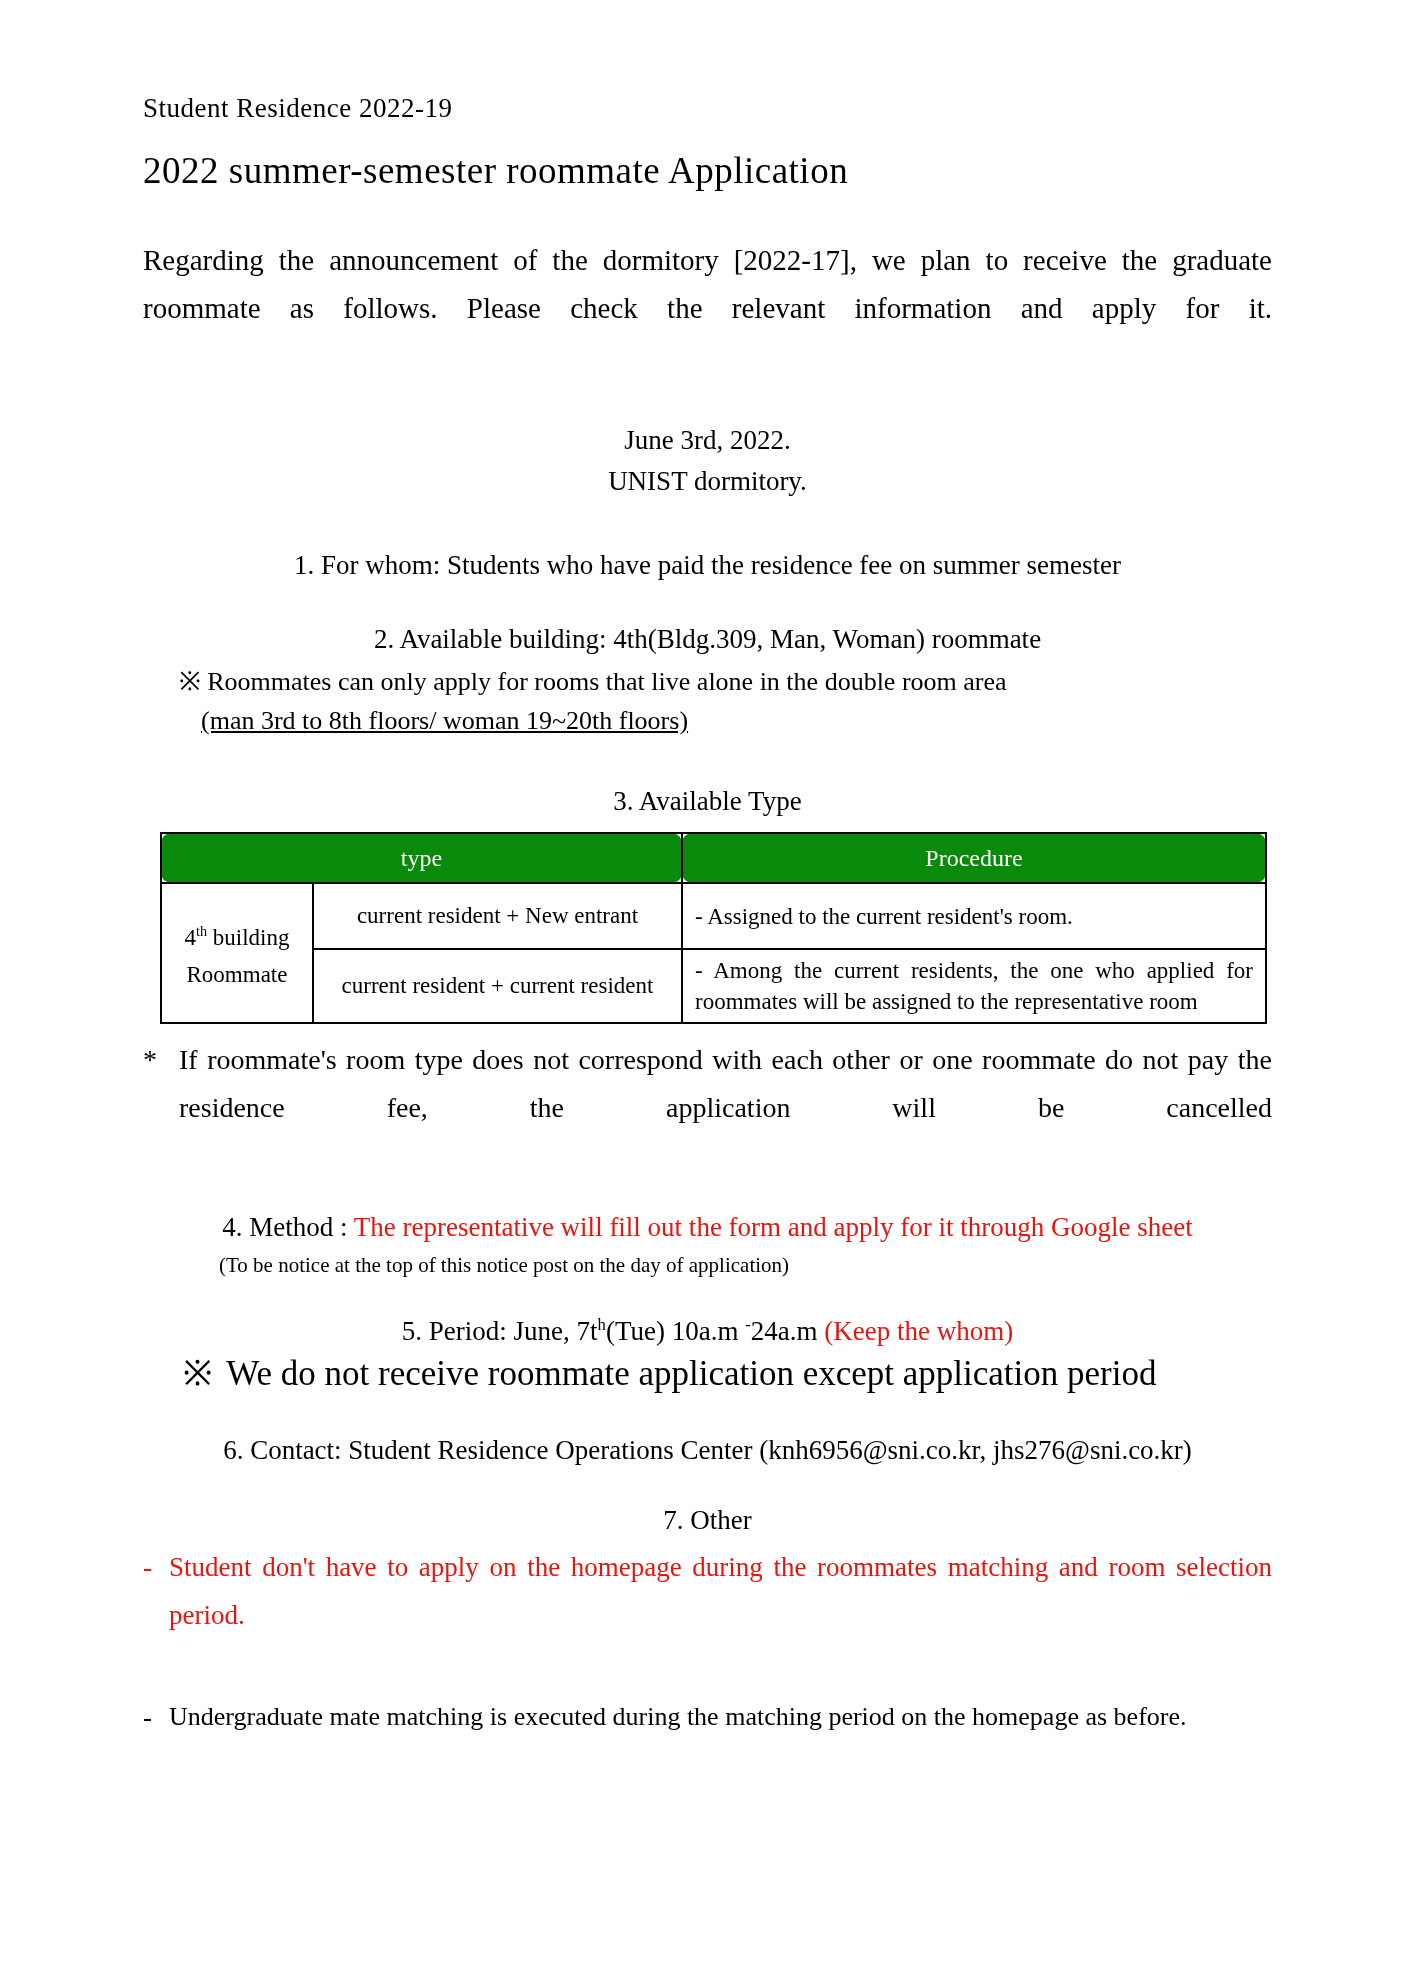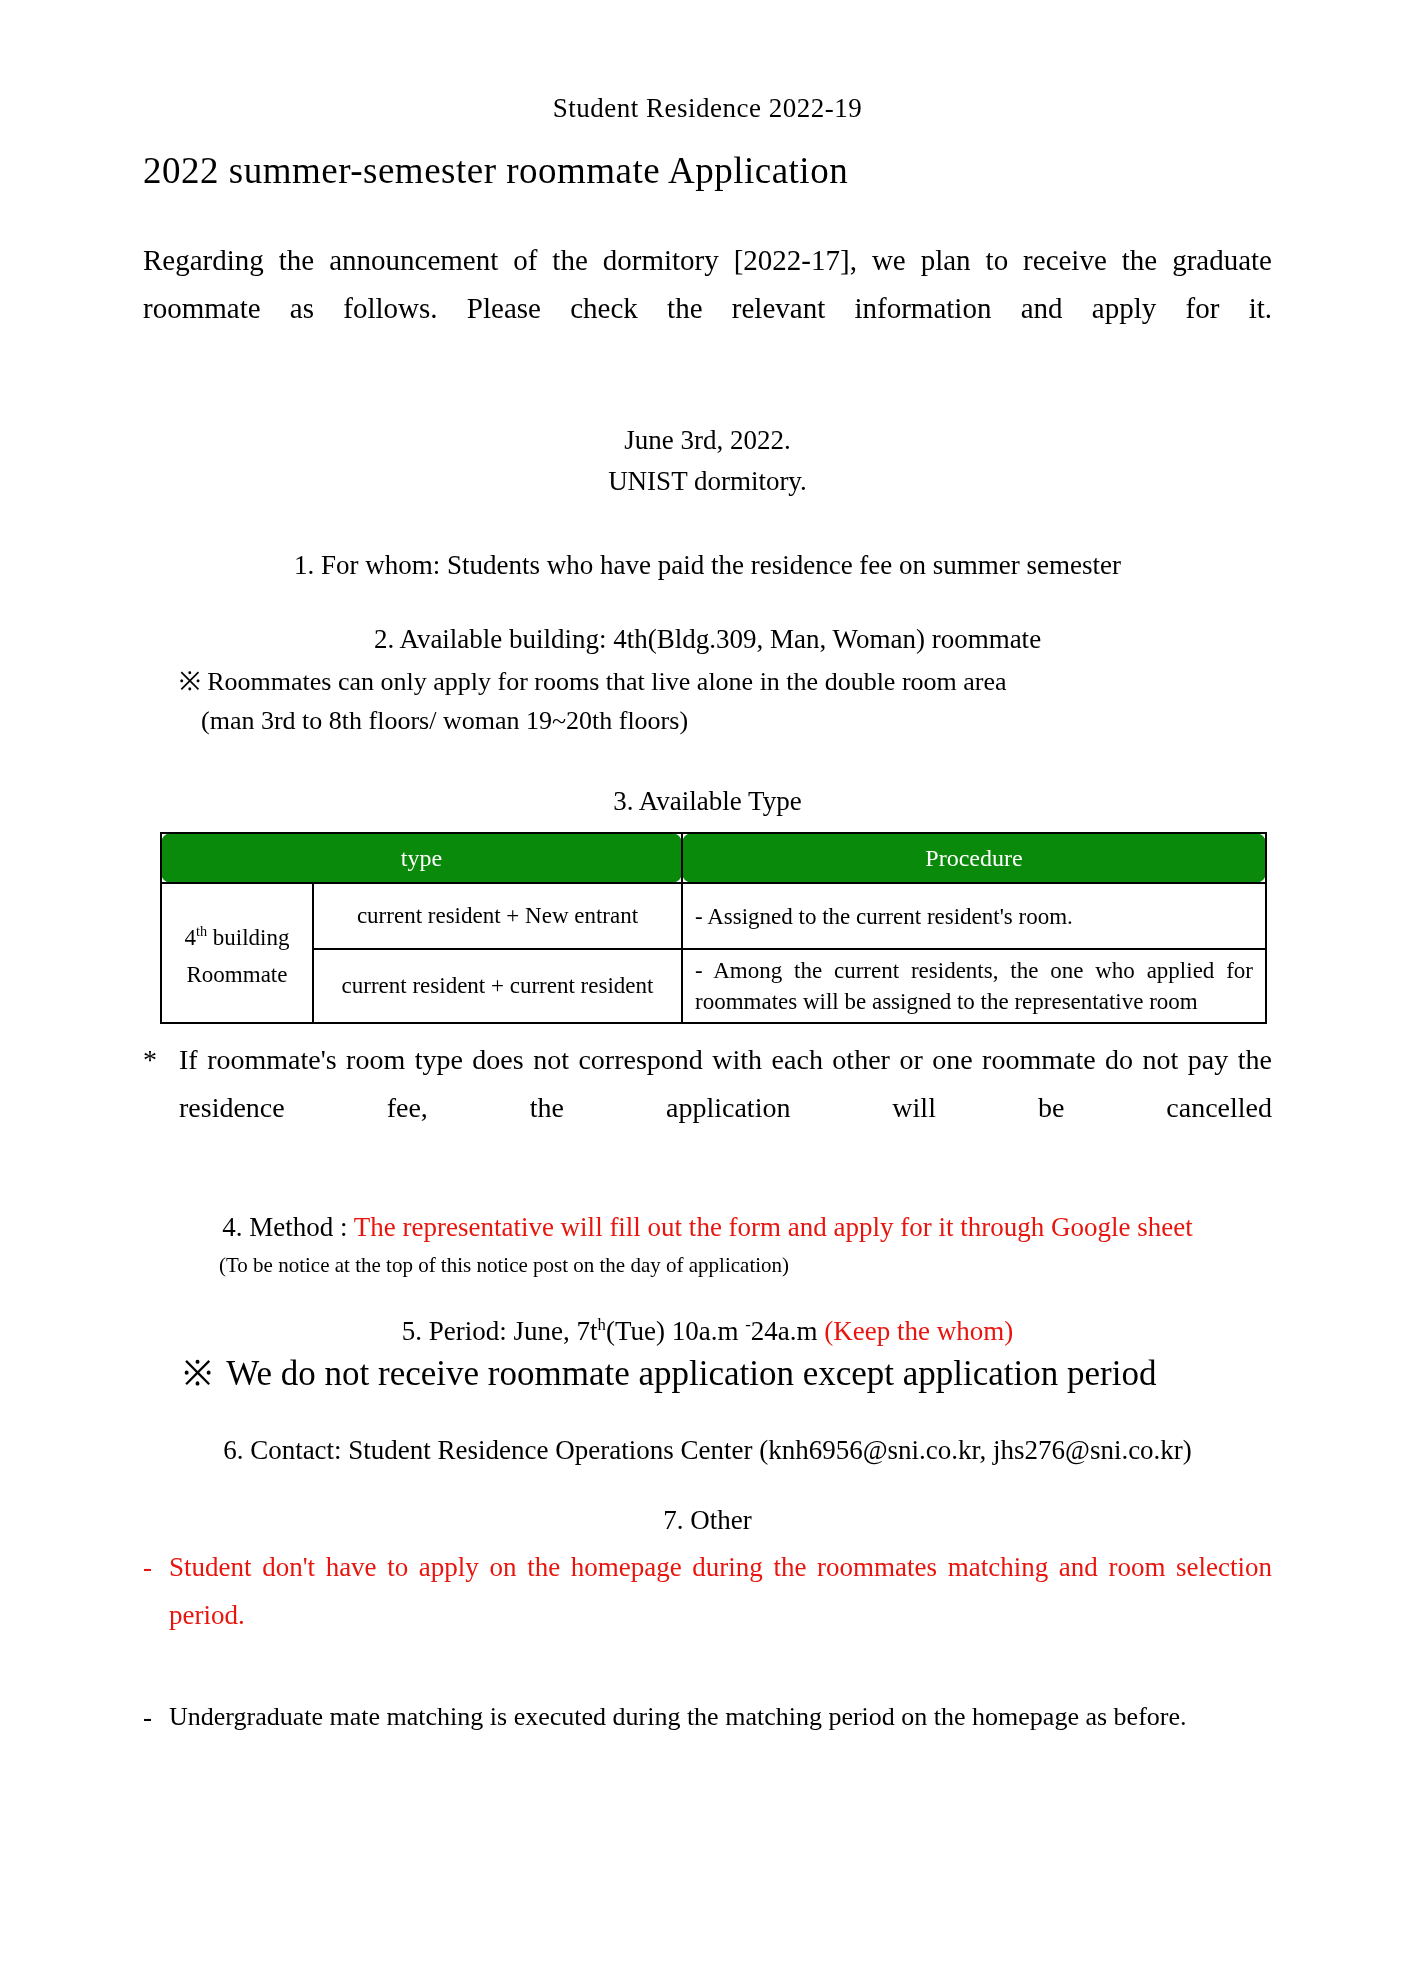--- a/index.html
+++ b/index.html
@@ -9,21 +9,21 @@
     color: #000000;
     font-family: "Liberation Serif", "DejaVu Serif", serif;
     overflow: hidden;
   }
   .page {
     box-sizing: border-box;
     width: 1403px; height: 1984px;
     padding: 92px 131px 0 143px;
   }
 
-  .doc-ref { font-size: 27px; line-height: 32px; letter-spacing: 0.5px; text-align: center; }
+  .doc-ref { font-size: 27px; line-height: 32px; letter-spacing: 0.5px; }
 
   .title {
     margin: 24px 0 0 0;
     font-size: 37px; line-height: 46px;
     font-weight: normal;
     text-align: left;
     letter-spacing: 0.5px;
   }
 
   .intro {
@@ -38,21 +38,21 @@
   .item { font-size: 27px; line-height: 34px; text-align: center; }
   .s1 { margin-top: 46px; }
   .s2 { margin-top: 40px; }
   .s3-head { margin-top: 44px; }
   .s4 { margin-top: 30px; }
   .s5 { margin-top: 26px; }
   .s6 { margin-top: 40px; }
   .s7 { margin-top: 36px; }
 
   .subline { font-size: 26px; line-height: 39px; margin: 6px 0 0 36px; }
-  .subline2 { font-size: 26px; line-height: 39px; margin: 0 0 0 58px; }
+  .subline2 { font-size: 26px; line-height: 39px; margin: 0 0 0 58px; text-decoration: underline; }
 
   .type-table {
     border-collapse: collapse;
     table-layout: fixed;
     width: 1105px;
     margin: 14px 0 0 17px;
   }
   .type-table td { border: 2px solid #000; font-size: 23px; }
   .type-table .th {
     background: #0a8a0a;

